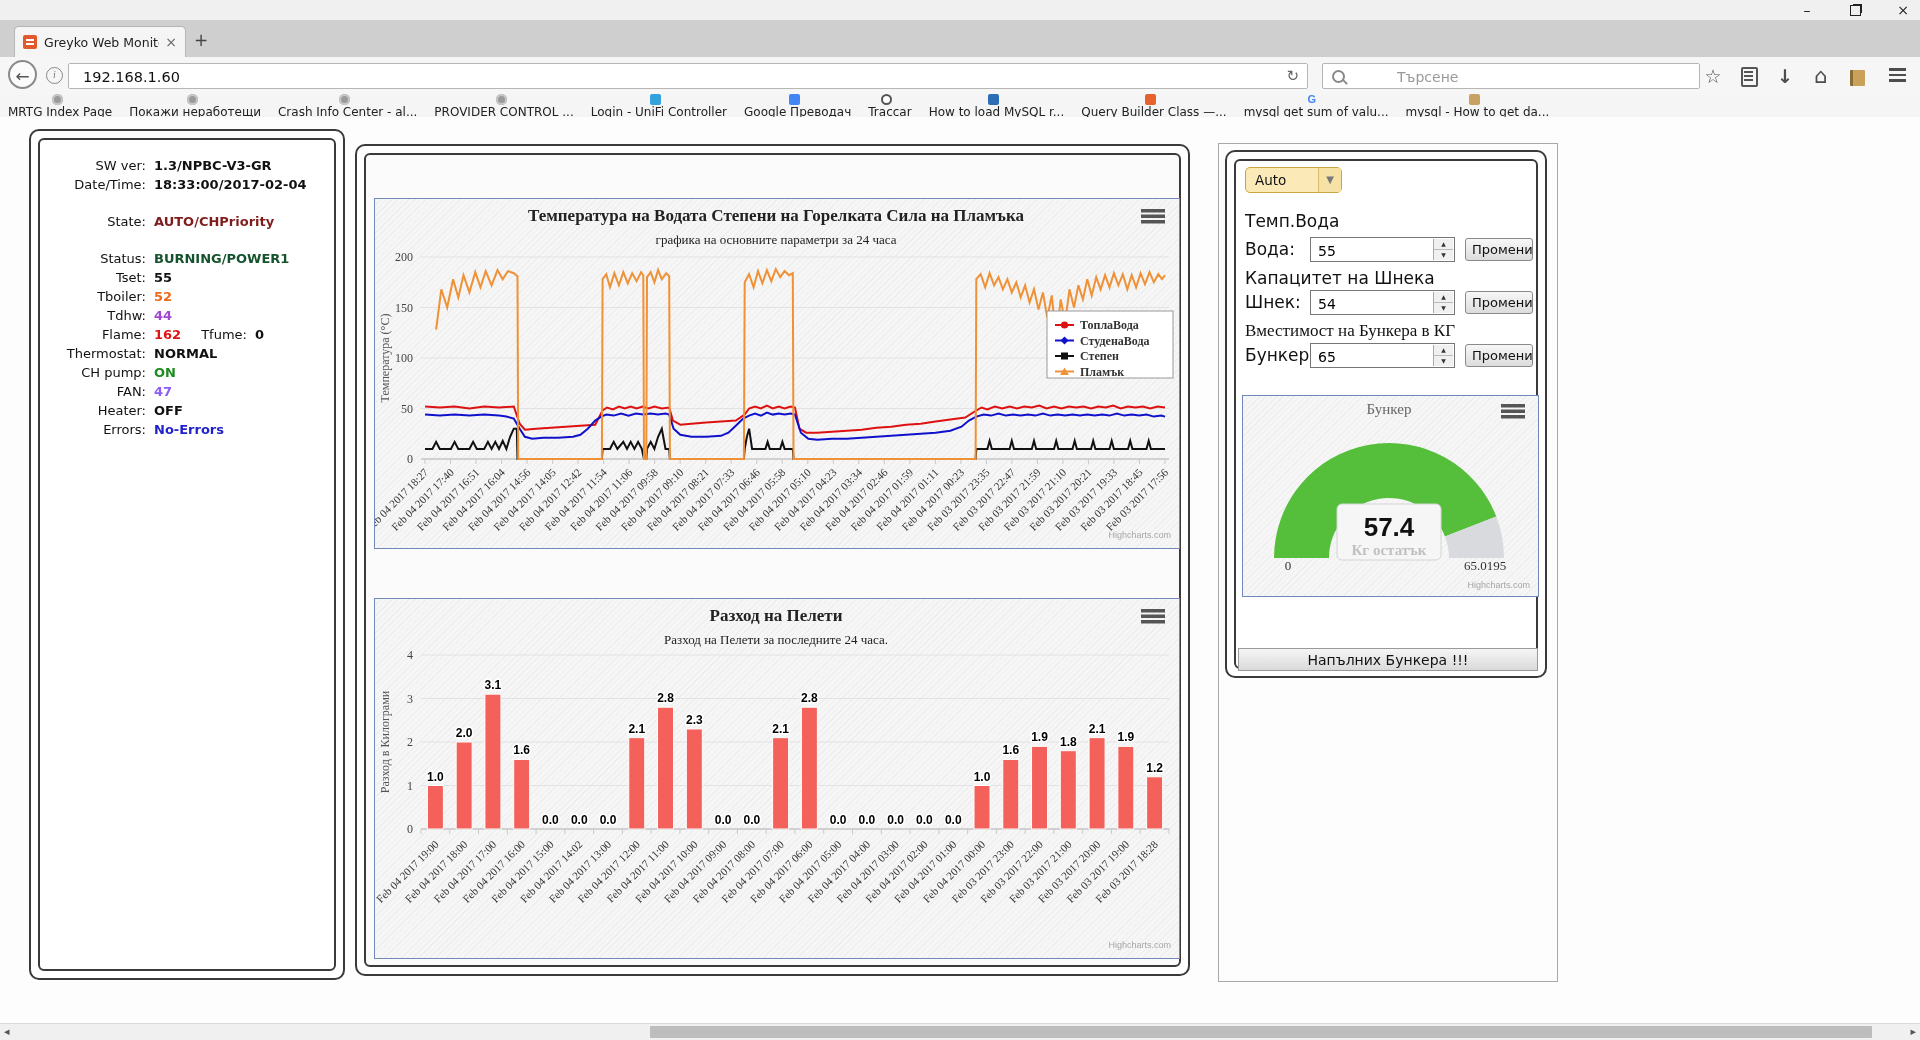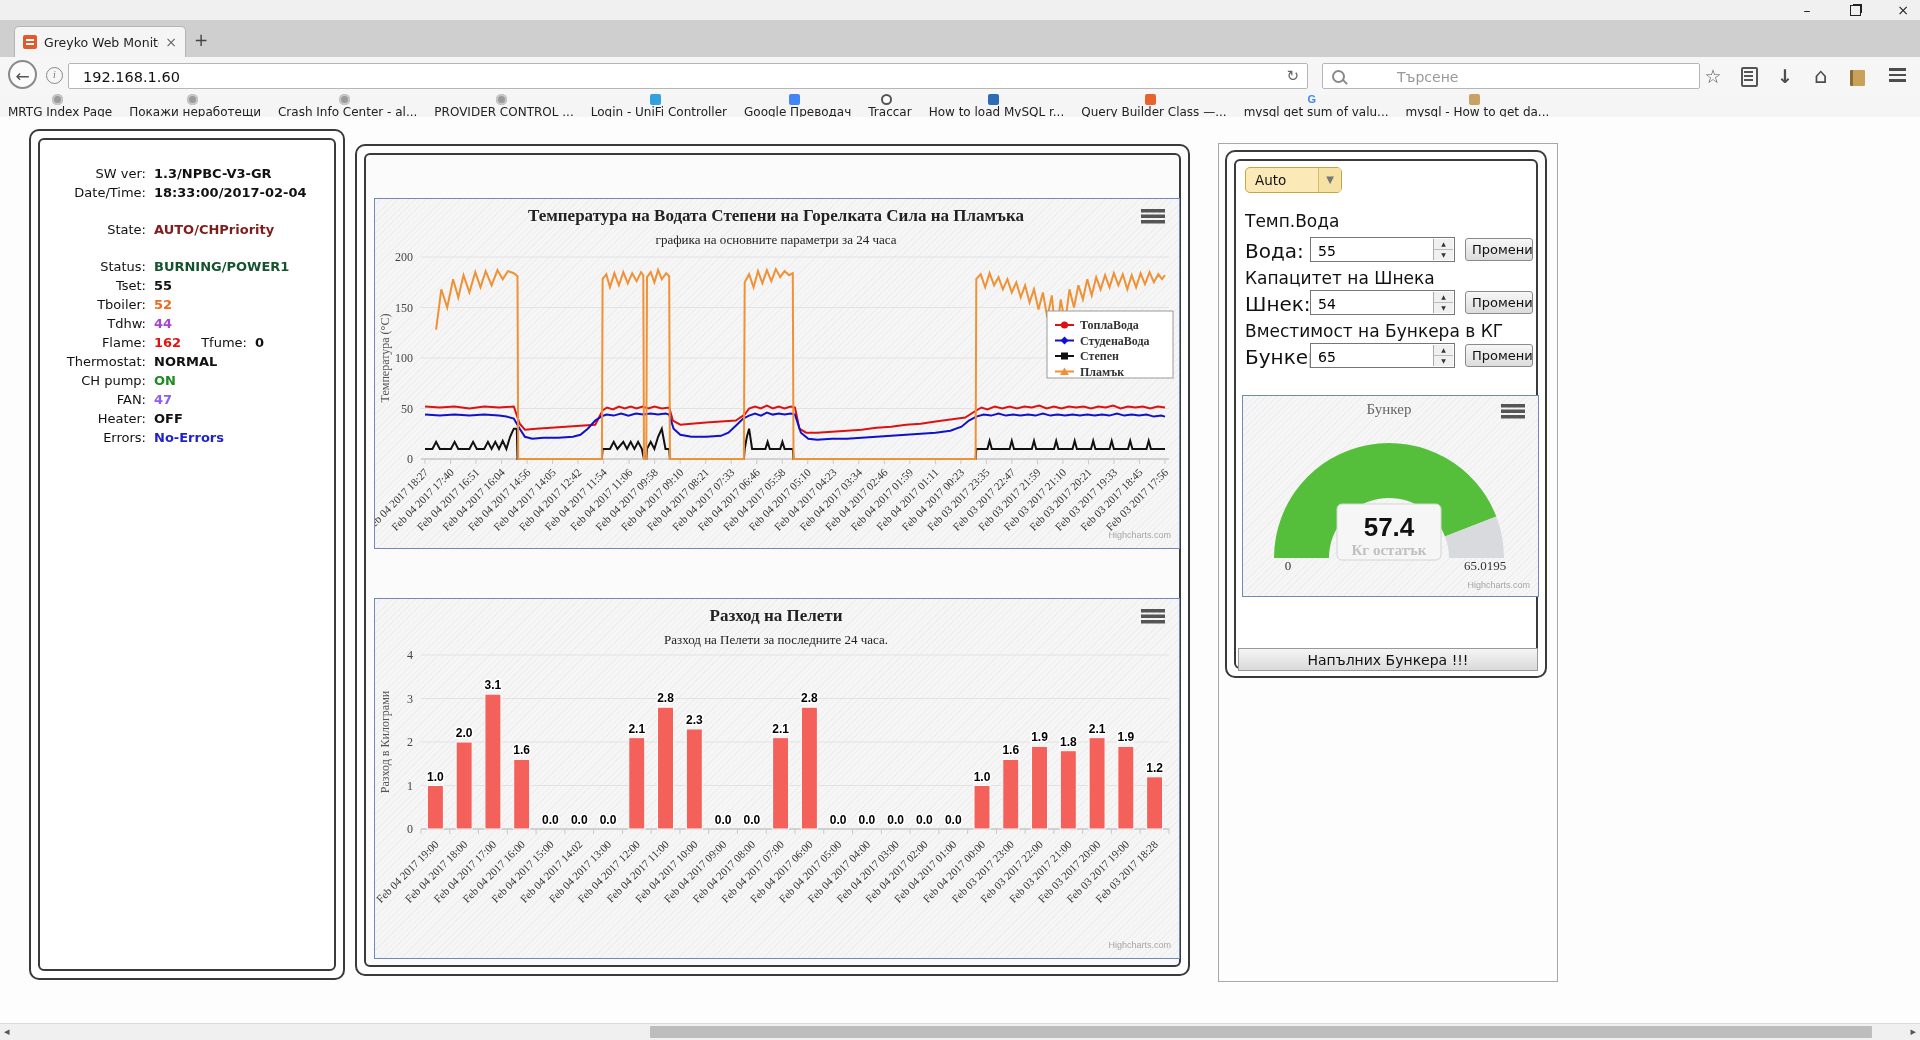--- a/index.html
+++ b/index.html
@@ -48,21 +48,21 @@
   .bmi.square{border-radius:2px;}
   .bmi.circle{border-radius:50%;border:2px solid #555;box-sizing:border-box;background:#fff;}
   .bmi.g{background:none;font:bold 11px "Liberation Sans",sans-serif;color:#4285f4;line-height:11px;}
 
   
   .content{position:absolute;left:0;top:117px;width:1920px;height:906px;background:#fdfdfd;}
   .dframe{position:absolute;border:2px solid #3a3a3a;border-radius:10px;padding:7px;box-sizing:border-box;background:#fff;}
   .dinner{border:2px solid #3a3a3a;border-radius:6px;width:100%;height:100%;box-sizing:border-box;position:relative;background:#fff;}
 
   
-  .srows{padding:16px 12px 0 0;font-size:13px;color:#111;margin-top:8px;}
+  .srows{padding:16px 12px 0 0;font-size:13px;color:#111;}
   .srow{line-height:19px;white-space:nowrap;}
   .srow.gap{margin-bottom:18px;}
   .slabel{display:inline-block;width:106px;text-align:right;margin-right:8px;}
   .svalue{font-weight:bold;}
   .sextra{margin-left:20px;}
 
   
   .chartbox{position:absolute;border:1px solid #7288b8;background:#f6f6f6;
     background-image:repeating-linear-gradient(135deg,rgba(160,160,160,0.09) 0 1px,transparent 1px 4px);}
   .chartbox svg{display:block;}
@@ -79,21 +79,21 @@
   .gsub{font:bold 15px "Liberation Serif",serif;fill:#c0c0c0;}
   .gminmax{font:13px "Liberation Serif",serif;fill:#333;}
 
   
   .rwrap{position:absolute;border:1px solid #a8a8a8;background:#fdfdfd;}
   .rp{font-size:17px;color:#111;}
   .modesel{position:absolute;left:9px;top:6px;width:97px;height:26px;background:#fbe9b7;border:1px solid #c9a63d;border-radius:5px;display:flex;align-items:center;box-sizing:border-box;font-size:13.5px;}
   .modesel .mtext{flex:1;padding-left:9px;}
   .modesel .marrow{width:22px;height:100%;border-left:1px solid #d6bc6a;text-align:center;color:#777;font-size:10px;line-height:24px;background:#f7e2a6;border-radius:0 3px 3px 0;}
   .chead{position:absolute;left:9px;font-size:17px;}
-  .crow-label{position:absolute;left:9px;font-size:20px;}
+  .crow-label{position:absolute;left:9px;font-size:17px;}
   .cinput{position:absolute;width:145px;height:25px;border:1px solid #767676;background:#fff;box-sizing:border-box;}
   .cinput input{border:none;outline:none;width:118px;height:21px;margin:1px 0 0 5px;font-size:14px;font-family:inherit;background:transparent;}
   .spinner{position:absolute;right:1px;top:1px;width:19px;height:21px;border-left:1px solid #aaa;background:#f0f0f0;}
   .spinner span{display:block;height:10px;font-size:6px;text-align:center;line-height:10px;color:#333;}
   .spinner span:first-child{border-bottom:1px solid #bbb;}
   .cbtn{position:absolute;width:68px;height:23px;background:linear-gradient(#f7f7f7,#dcdcdc);border:1px solid #8a8a8a;border-radius:3px;font-size:13px;font-family:inherit;color:#111;}
   .gaugebox{position:absolute;left:6px;top:234px;width:295px;height:200px;border:1px solid #7288b8;background:#f6f6f6;background-image:repeating-linear-gradient(135deg,rgba(160,160,160,0.09) 0 1px,transparent 1px 4px);}
   .refill{position:absolute;left:2px;top:487px;width:300px;height:23px;background:linear-gradient(#f5f5f5,#dadada);border:1px solid #999;font-size:14px;font-family:inherit;color:#111;}
 
   
@@ -459,21 +459,21 @@
                   <span>▼</span>
                 </div></div>
               <button class="cbtn" style="left: 229px; top: 77px;">Промени</button>
               <div class="chead" style="top: 107px;">Капацитет на Шнека</div>
               <div class="crow-label" style="top: 131px;">Шнек:</div>
               <div class="cinput" style="left: 74px; top: 129px;"><input value="54" style=""><div class="spinner">
                   <span>▲</span>
                   <span>▼</span>
                 </div></div>
               <button class="cbtn" style="left: 229px; top: 130px;">Промени</button>
-              <div class="chead" style="top: 160px;">Вместимост на Бункера в КГ</div>
+              <div class="chead" style="top: 160px; font-family: Liberation Serif, serif;">Вместимост на Бункера в КГ</div>
               <div class="crow-label" style="top: 184px;">Бункер:</div>
               <div class="cinput" style="left: 74px; top: 182px;"><input value="65" style=""><div class="spinner">
                   <span>▲</span>
                   <span>▼</span>
                 </div></div>
               <button class="cbtn" style="left: 229px; top: 183px;">Промени</button>
             </div>
           <div class="gaugebox">
             <svg id="gauge" width="293" height="198" viewBox="0 0 293 198">
                 <path d="M31,162 A115,115 0 0 1 253.2941171847035,120.6119290428376 L201.97953940071488,140.406223848437 A60,60 0 0 0 86,162 Z" fill="#55bf3b"></path>

